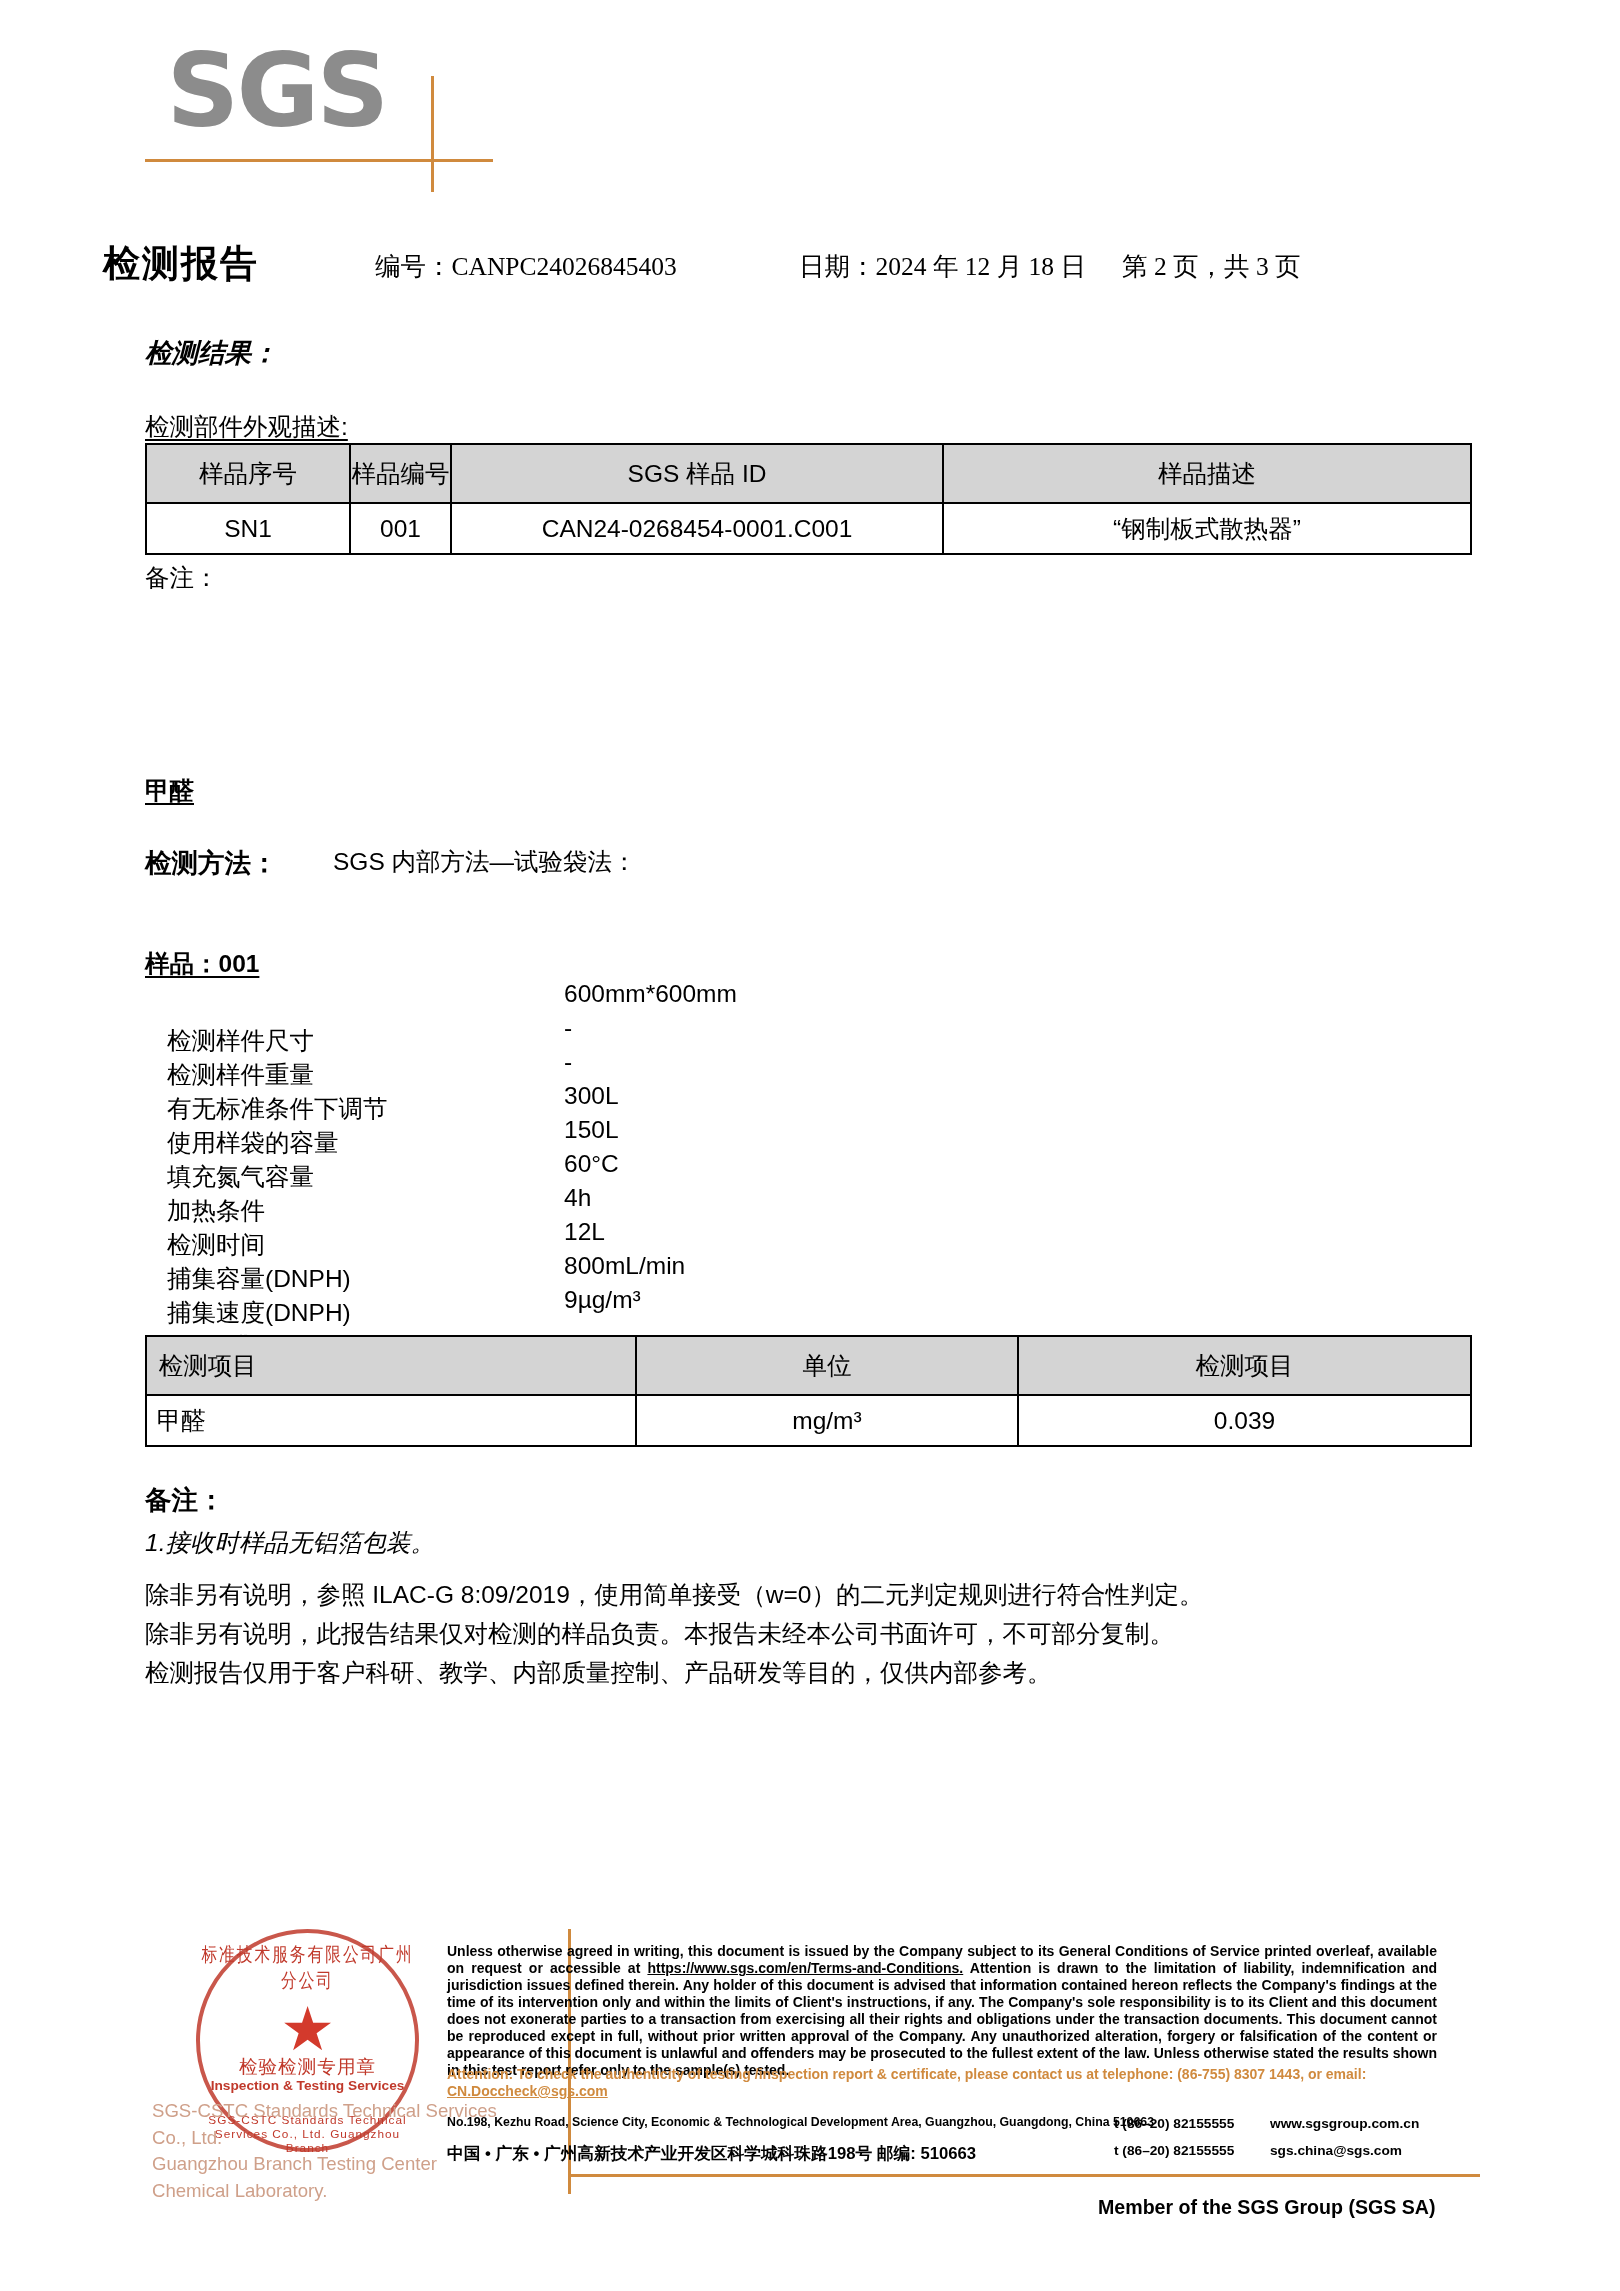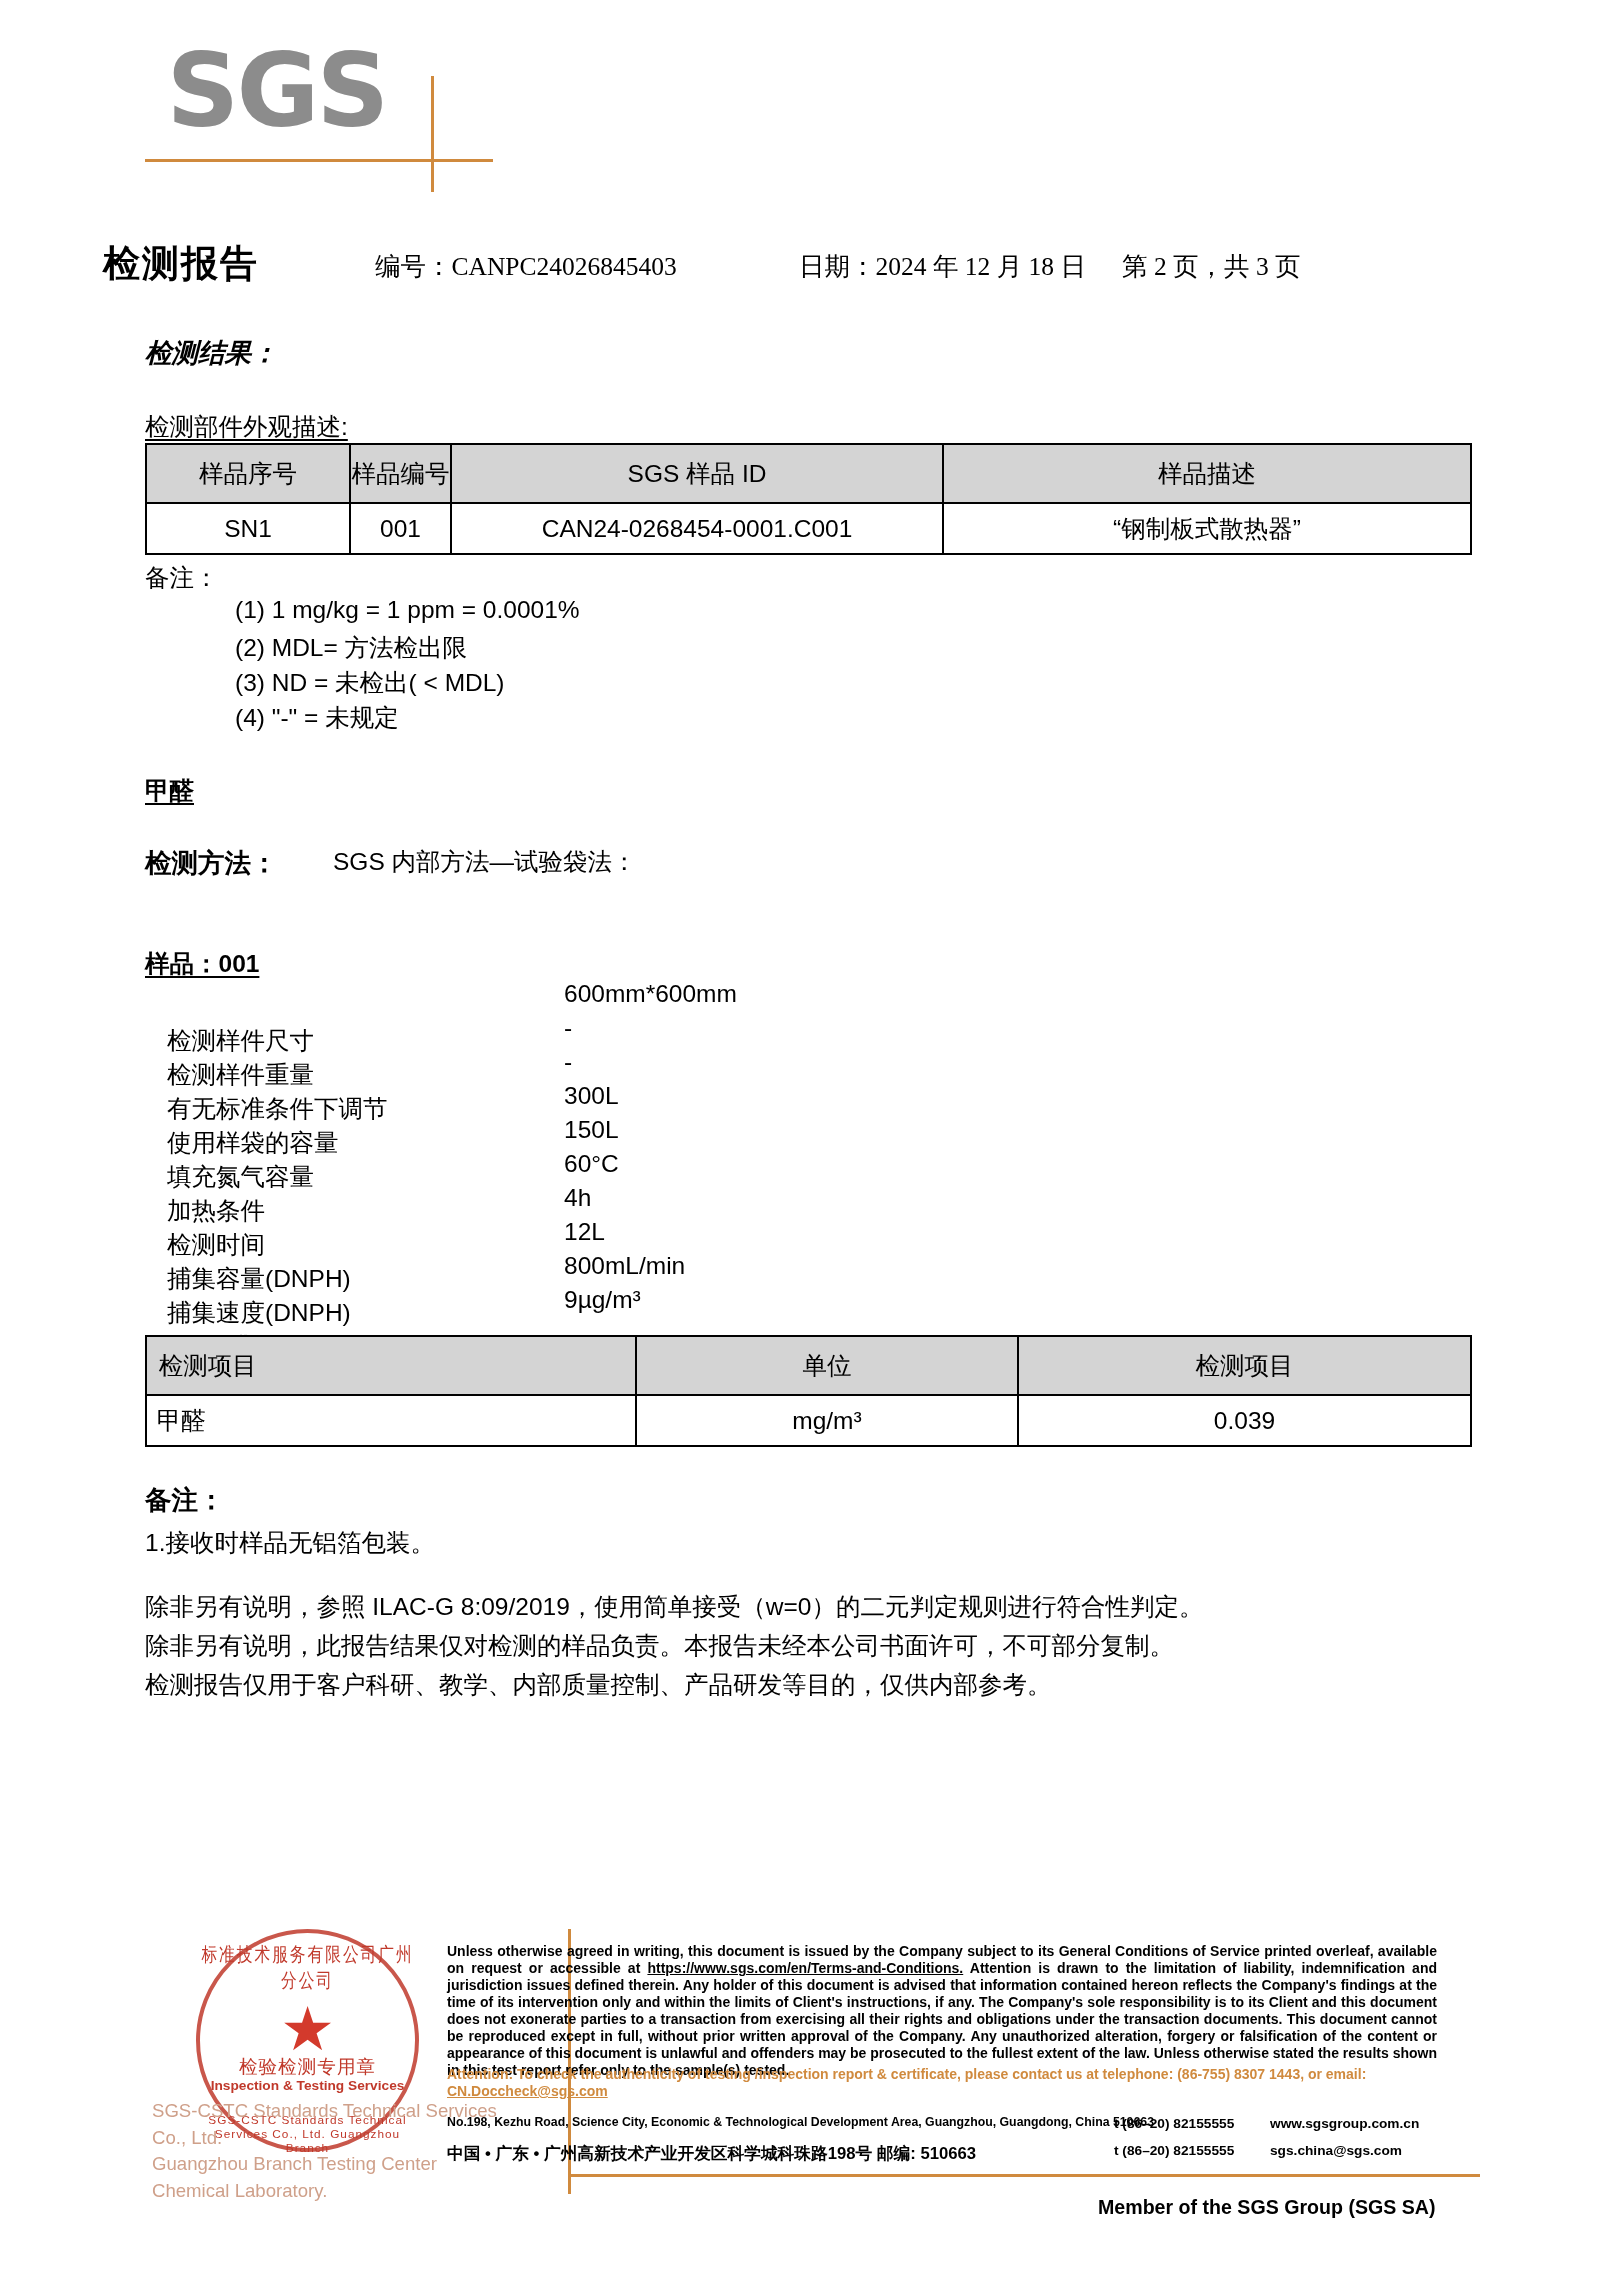--- a/index.html
+++ b/index.html
@@ -137,21 +137,21 @@
   .pkey { position: absolute; left: 0; top: 0; margin-top: 44px; }
   .pval { position: absolute; left: 397px; top: 0; }
 
   
   .rm-list { position: absolute; left: 235px; top: 596px; font-size: 24.5px; }
   .rm-list div { height: 35px; white-space: nowrap; }
 
   .notes { position: absolute; left: 145px; top: 1482px; font-size: 24.5px; }
   .notes .nhead { font-weight: bold; font-size: 26.5px; margin-bottom: 7.8px; }
   .notes .nline { margin-bottom: 5.9px; white-space: nowrap; }
-  .notes .nline.tight { margin-bottom: 14px; }
+  .notes .nline.tight { margin-bottom: 2px; font-style: italic; }
 
   
   .seal {
     position: absolute;
     left: 196px;
     top: 1929px;
     width: 223px;
     height: 223px;
   }
   .seal-ring {
@@ -322,26 +322,20 @@
       <tr>
         <td>SN1</td>
         <td>001</td>
         <td>CAN24-0268454-0001.C001</td>
         <td>“钢制板式散热器”</td>
       </tr>
     </tbody>
   </table>
 
   <div class="body-line" style="left:145px; top:561px;">备注：</div>
-  <div class="rm-list">
-    <div>(1) 1 mg/kg = 1 ppm = 0.0001%</div>
-    <div>(2) MDL=  方法检出限</div>
-    <div>(3) ND = 未检出( &lt; MDL)</div>
-    <div>(4) "-" = 未规定</div>
-  </div>
 
   <div class="sub-head" style="left:145px; top:774px; font-weight:bold;">甲醛</div>
 
   <div class="sec-head" style="left:145px; top:845px;">检测方法：</div>
   <div class="body-line" style="left:333px; top:845px;">SGS 内部方法—试验袋法：</div>
 
   <div class="sub-head" style="left:145px; top:947px; font-weight:bold;">样品：001</div>
 
   <div class="params">
     <div class="prow">

